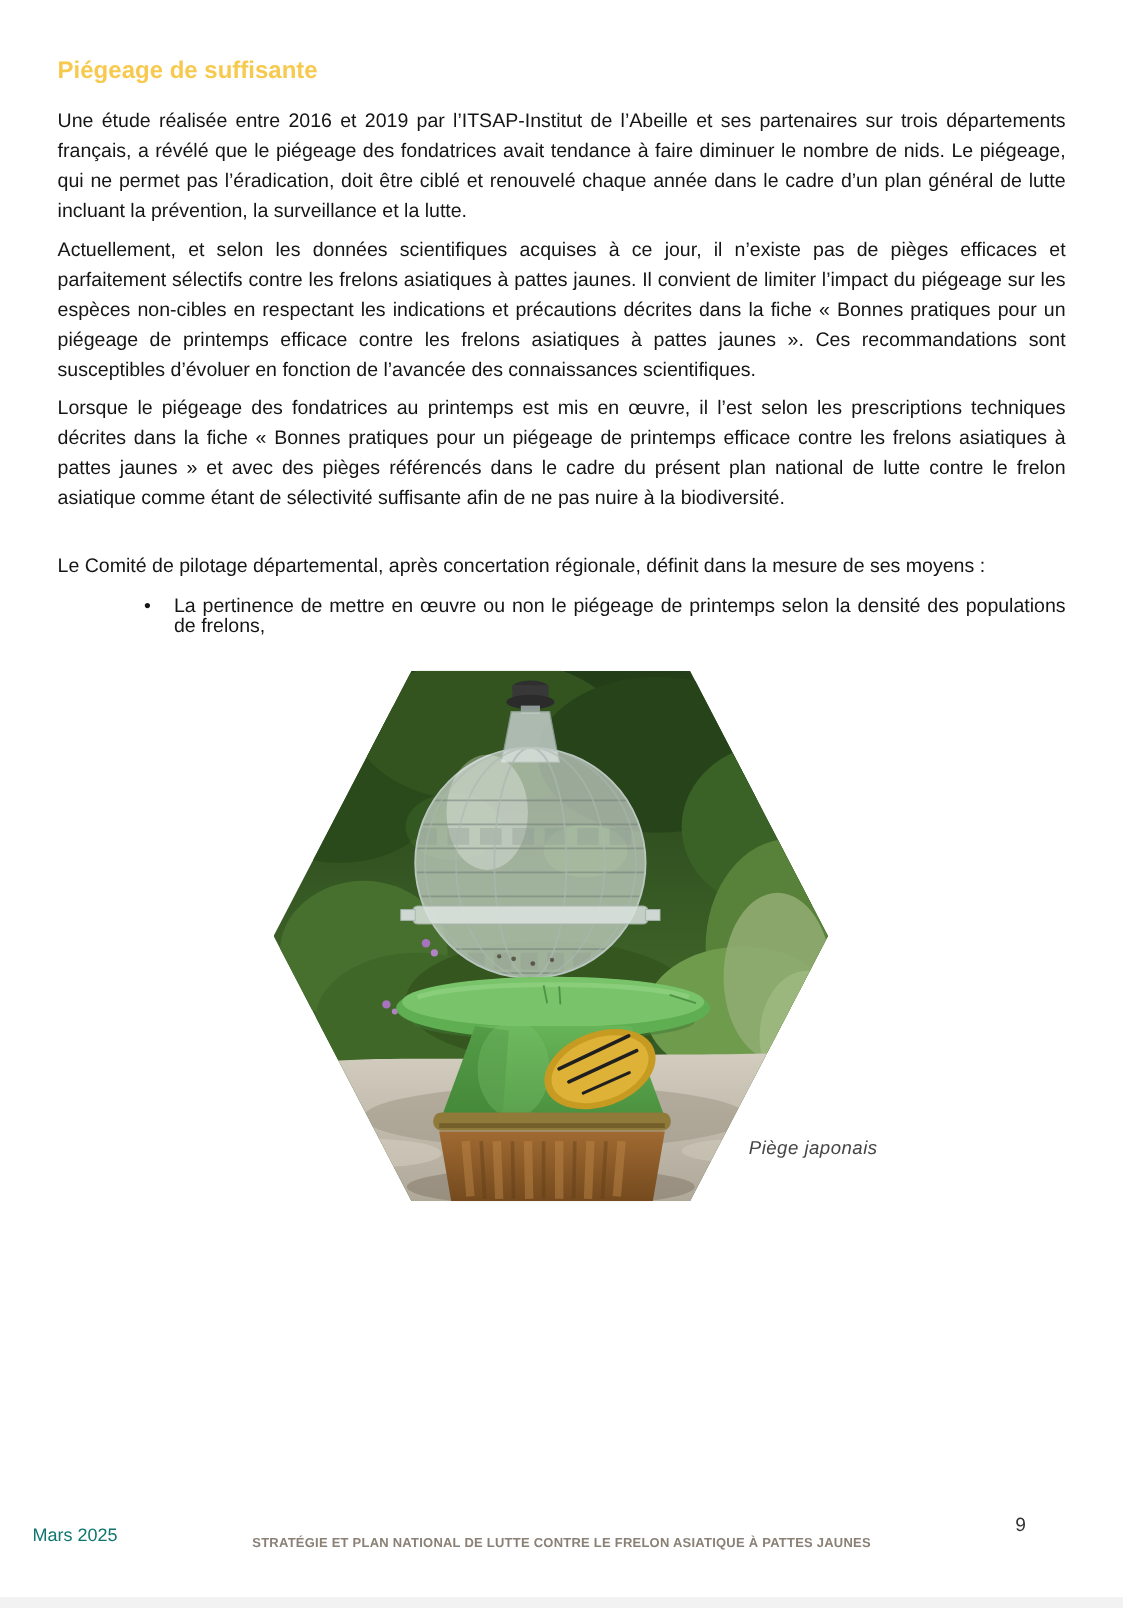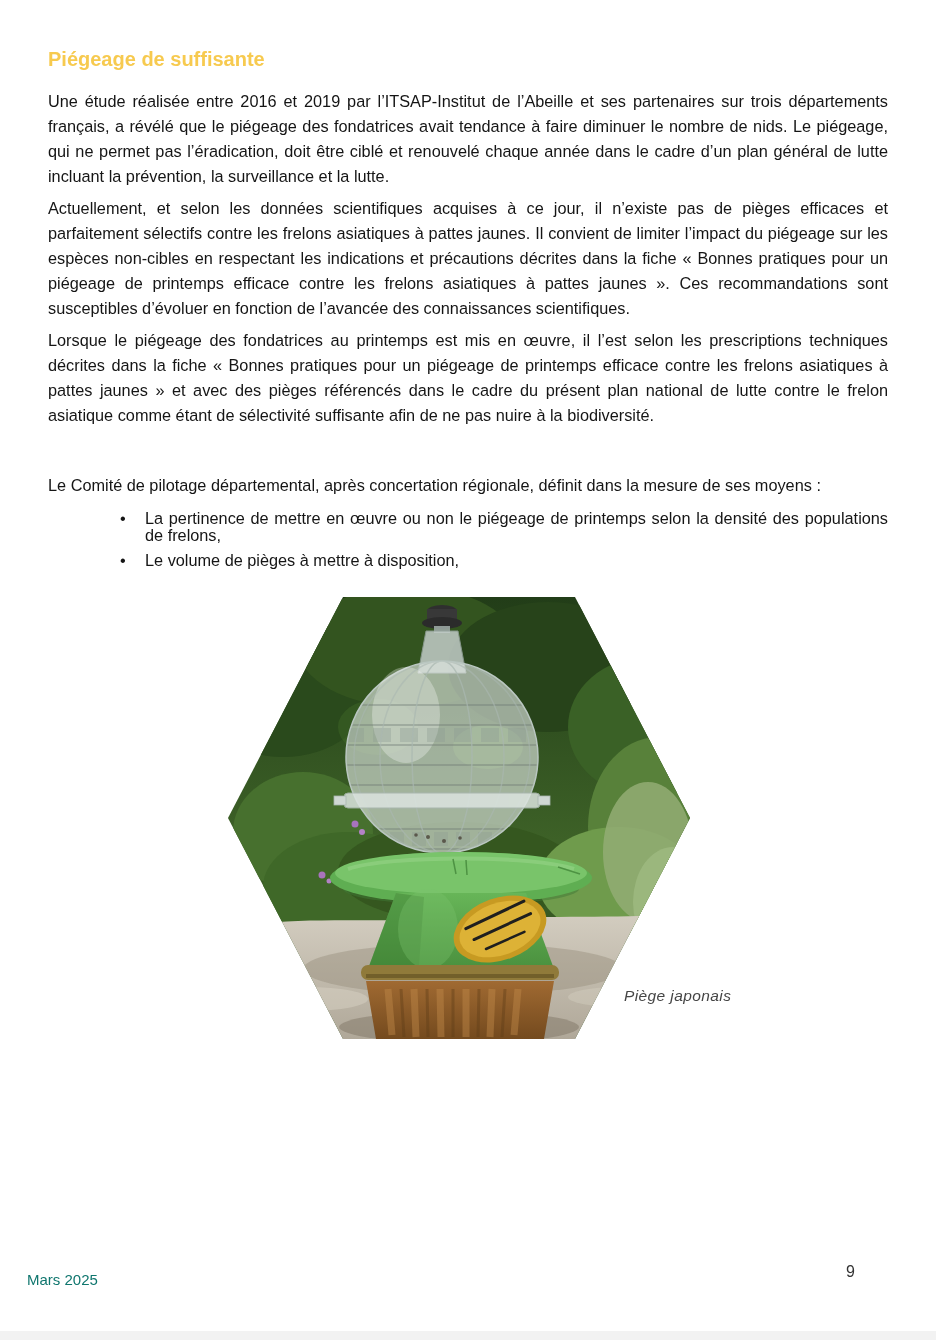--- a/index.html
+++ b/index.html
@@ -17,21 +17,21 @@
     font-size:20px;line-height:26px;
     font-weight:bold;
     color:var(--heading-gold,#F7CA4F);
   }
   p.body{
     margin:7px 0 0 0;
     font-size:16.3px;line-height:25px;
     text-align:justify;
   }
   p.first{margin-top:17px;}
-  p.intro{margin-top:45px;}
+  p.intro{margin-top:32px;}
   ul.bullets{
     list-style:none;
     margin:12px 0 0 0;padding:0;
   }
   ul.bullets li{
     position:relative;
     padding-left:97px;
     margin-bottom:8px;
     font-size:16.3px;line-height:17px;
     text-align:justify;
@@ -85,21 +85,20 @@
     <h1 class="section-heading">Piégeage de suffisante</h1>
 
     <p class="body first">Une étude réalisée entre 2016 et 2019 par l’ITSAP-Institut de l’Abeille et ses partenaires sur trois départements français, a révélé que le piégeage des fondatrices avait tendance à faire diminuer le nombre de nids. Le piégeage, qui ne permet pas l’éradication, doit être ciblé et renouvelé chaque année dans le cadre d’un plan général de lutte incluant la prévention, la surveillance et la lutte.</p>
     <p class="body">Actuellement, et selon les données scientifiques acquises à ce jour, il n’existe pas de pièges efficaces et parfaitement sélectifs contre les frelons asiatiques à pattes jaunes. Il convient de limiter l’impact du piégeage sur les espèces non-cibles en respectant les indications et précautions décrites dans la fiche « Bonnes pratiques pour un piégeage de printemps efficace contre les frelons asiatiques à pattes jaunes ». Ces recommandations sont susceptibles d’évoluer en fonction de l’avancée des connaissances scientifiques.</p>
     <p class="body">Lorsque le piégeage des fondatrices au printemps est mis en œuvre, il l’est selon les prescriptions techniques décrites dans la fiche « Bonnes pratiques pour un piégeage de printemps efficace contre les frelons asiatiques à pattes jaunes » et avec des pièges référencés dans le cadre du présent plan national de lutte contre le frelon asiatique comme étant de sélectivité suffisante afin de ne pas nuire à la biodiversité.</p>
 
     <p class="body intro">Le Comité de pilotage départemental, après concertation régionale, définit dans la mesure de ses moyens :</p>
 
     <ul class="bullets">
       <li>La pertinence de mettre en œuvre ou non le piégeage de printemps selon la densité des populations de frelons,</li>
-      <li>Le volume de pièges à mettre à disposition,</li>
     </ul>
 
 
     <div class="figure">
       <svg width="462" height="442" viewBox="0 0 462 442" aria-hidden="true">
         <defs>
           <clipPath id="hexClip">
             <polygon points="115,0 347,0 462,221 347,442 115,442 0,221"></polygon>
           </clipPath>
           <clipPath id="sphClip">
@@ -220,15 +219,16 @@
             <line x1="277" y1="392" x2="274" y2="440"></line>
           </g>
         </g>
       </svg>
       <div class="figure-caption">Piège japonais</div>
     </div>
 
   </div>
 
   <div class="footer-date">Mars 2025</div>
+  <div class="footer-title">STRATÉGIE ET PLAN NATIONAL DE LUTTE CONTRE LE FRELON ASIATIQUE À PATTES JAUNES</div>
   <div class="footer-page">9</div>
   <div class="bottom-strip"></div>
 </div>
 
 </body></html>

